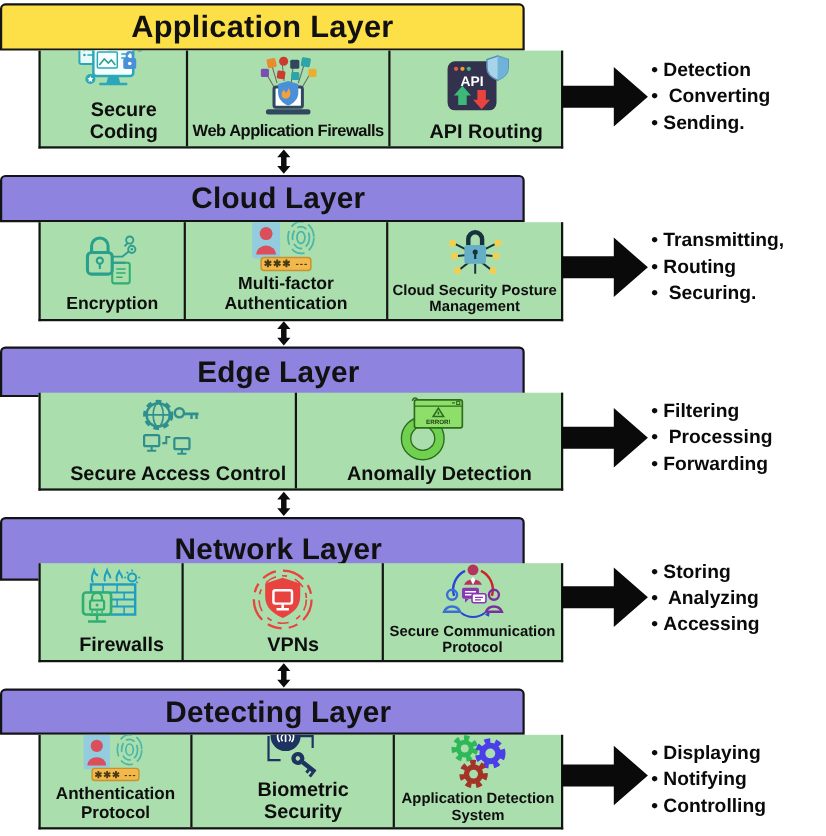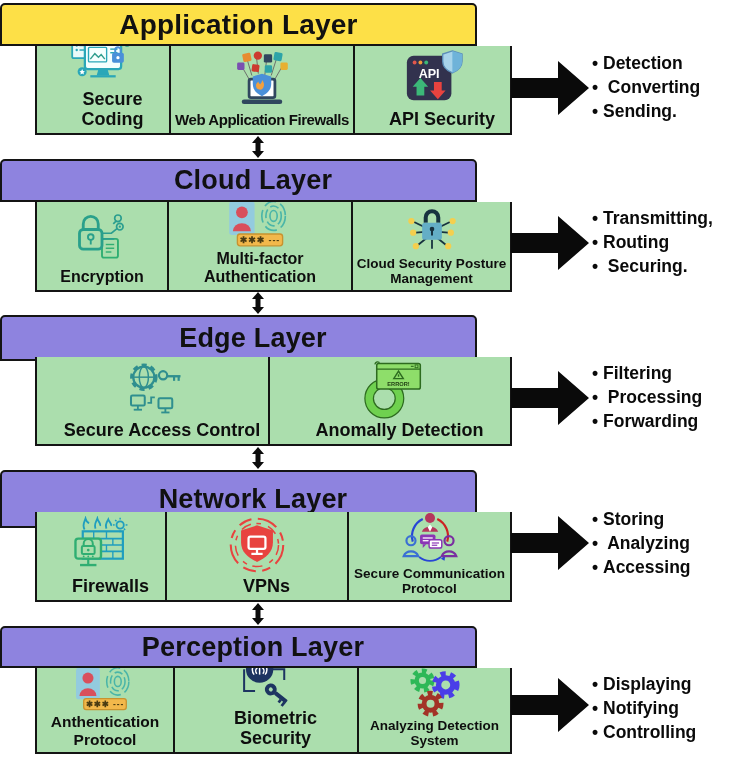--- a/index.html
+++ b/index.html
@@ -108,21 +108,21 @@
           <circle cx="13" cy="14" r="2" fill="#e2574c"></circle>
           <circle cx="19" cy="14" r="2" fill="#f19a37"></circle>
           <circle cx="25" cy="14" r="2" fill="#3cb878"></circle>
           <text x="28" y="30" text-anchor="middle" font-size="13" font-weight="bold" fill="#ffffff">API</text>
           <polygon points="15,48 15,39 11,39 19,30 27,39 23,39 23,48" fill="#3cb878"></polygon>
           <polygon points="33,34 33,43 29,43 37,52 45,43 41,43 41,34" fill="#e8433f"></polygon>
           <path d="M52 2 l10 3.2 v7.5 c0 6.5 -4.5 9.8 -10 12 c-5.5 -2.2 -10 -5.5 -10 -12 v-7.5 z" fill="#a8d4ea" stroke="#5b8db8" stroke-width="1.4"></path>
           <path d="M52 2 l10 3.2 v7.5 c0 6.5 -4.5 9.8 -10 12 z" fill="#6fb3d9"></path>
         </svg>
       </div>
-      <div class="caption cap-lg">API Security</div>
+      <div class="caption cap-lg">API Routing</div>
     </div>
   </div>
 
   <svg class="connector" style="top:135px" viewBox="0 0 16 24">
     <path d="M8 1 L14 8 H10.5 V16 H14 L8 23 L2 16 H5.5 V8 H2 Z" fill="#0c0c0c"></path>
   </svg>
 
   <svg class="big-arrow" style="top:58px" viewBox="0 0 80 60">
     <polygon points="0,20 47,20 47,3 78,30 47,57 47,40 0,40" fill="#0a0a0a"></polygon>
   </svg>
@@ -359,21 +359,21 @@
   <svg class="big-arrow" style="top:513px" viewBox="0 0 80 60">
     <polygon points="0,20 47,20 47,3 78,30 47,57 47,40 0,40" fill="#0a0a0a"></polygon>
   </svg>
   <div class="bullets" style="top:507px">
     <div class="bullet-line">Storing</div>
     <div class="bullet-line"> Analyzing</div>
     <div class="bullet-line">Accessing</div>
   </div>
 
   <div class="layer-header std" style="top:626px;height:42px">
-    <span>Perception Layer</span>
+    <span>Detecting Layer</span>
   </div>
   <div class="layer-row" style="top:668px;height:86px;left:35px;position:absolute;grid-template-columns:136px 184px 1fr">
     <div class="cell">
       <div class="icon-wrap">
         <svg width="72" height="46" viewBox="0 0 84 54">
           <rect x="8" y="1" width="28" height="37" rx="3" fill="#93cbdf"></rect>
           <circle cx="22" cy="13" r="6.5" fill="#d94f5c"></circle>
           <path d="M12 34 a10 9 0 0 1 20 0 z" fill="#d94f5c"></path>
           <ellipse cx="57" cy="17" rx="13" ry="16" fill="none" stroke="#4ab5a8" stroke-width="1.8" stroke-dasharray="14 5"></ellipse>
           <ellipse cx="57" cy="17" rx="8.5" ry="11" fill="none" stroke="#4ab5a8" stroke-width="1.8" stroke-dasharray="10 4"></ellipse>
@@ -411,21 +411,21 @@
           <circle cx="19" cy="14" r="9" fill="#2eb857"></circle>
           <circle cx="19" cy="14" r="4" fill="#abdead"></circle>
           <circle cx="45" cy="19" r="11" fill="none" stroke="#4a3ee8" stroke-width="9" stroke-dasharray="5 4.3"></circle>
           <circle cx="45" cy="19" r="11" fill="#4a3ee8"></circle>
           <circle cx="45" cy="19" r="5" fill="#abdead"></circle>
           <circle cx="28" cy="40" r="10" fill="none" stroke="#a33327" stroke-width="9" stroke-dasharray="4.7 4.1"></circle>
           <circle cx="28" cy="40" r="10" fill="#a33327"></circle>
           <circle cx="28" cy="40" r="4.5" fill="#abdead"></circle>
         </svg>
       </div>
-      <div class="caption cap-sm">Analyzing Detection System</div>
+      <div class="caption cap-sm">Application Detection System</div>
     </div>
   </div>
 
   <svg class="big-arrow" style="top:675px" viewBox="0 0 80 60">
     <polygon points="0,20 47,20 47,3 78,30 47,57 47,40 0,40" fill="#0a0a0a"></polygon>
   </svg>
   <div class="bullets" style="top:672px">
     <div class="bullet-line">Displaying</div>
     <div class="bullet-line">Notifying</div>
     <div class="bullet-line">Controlling</div>

